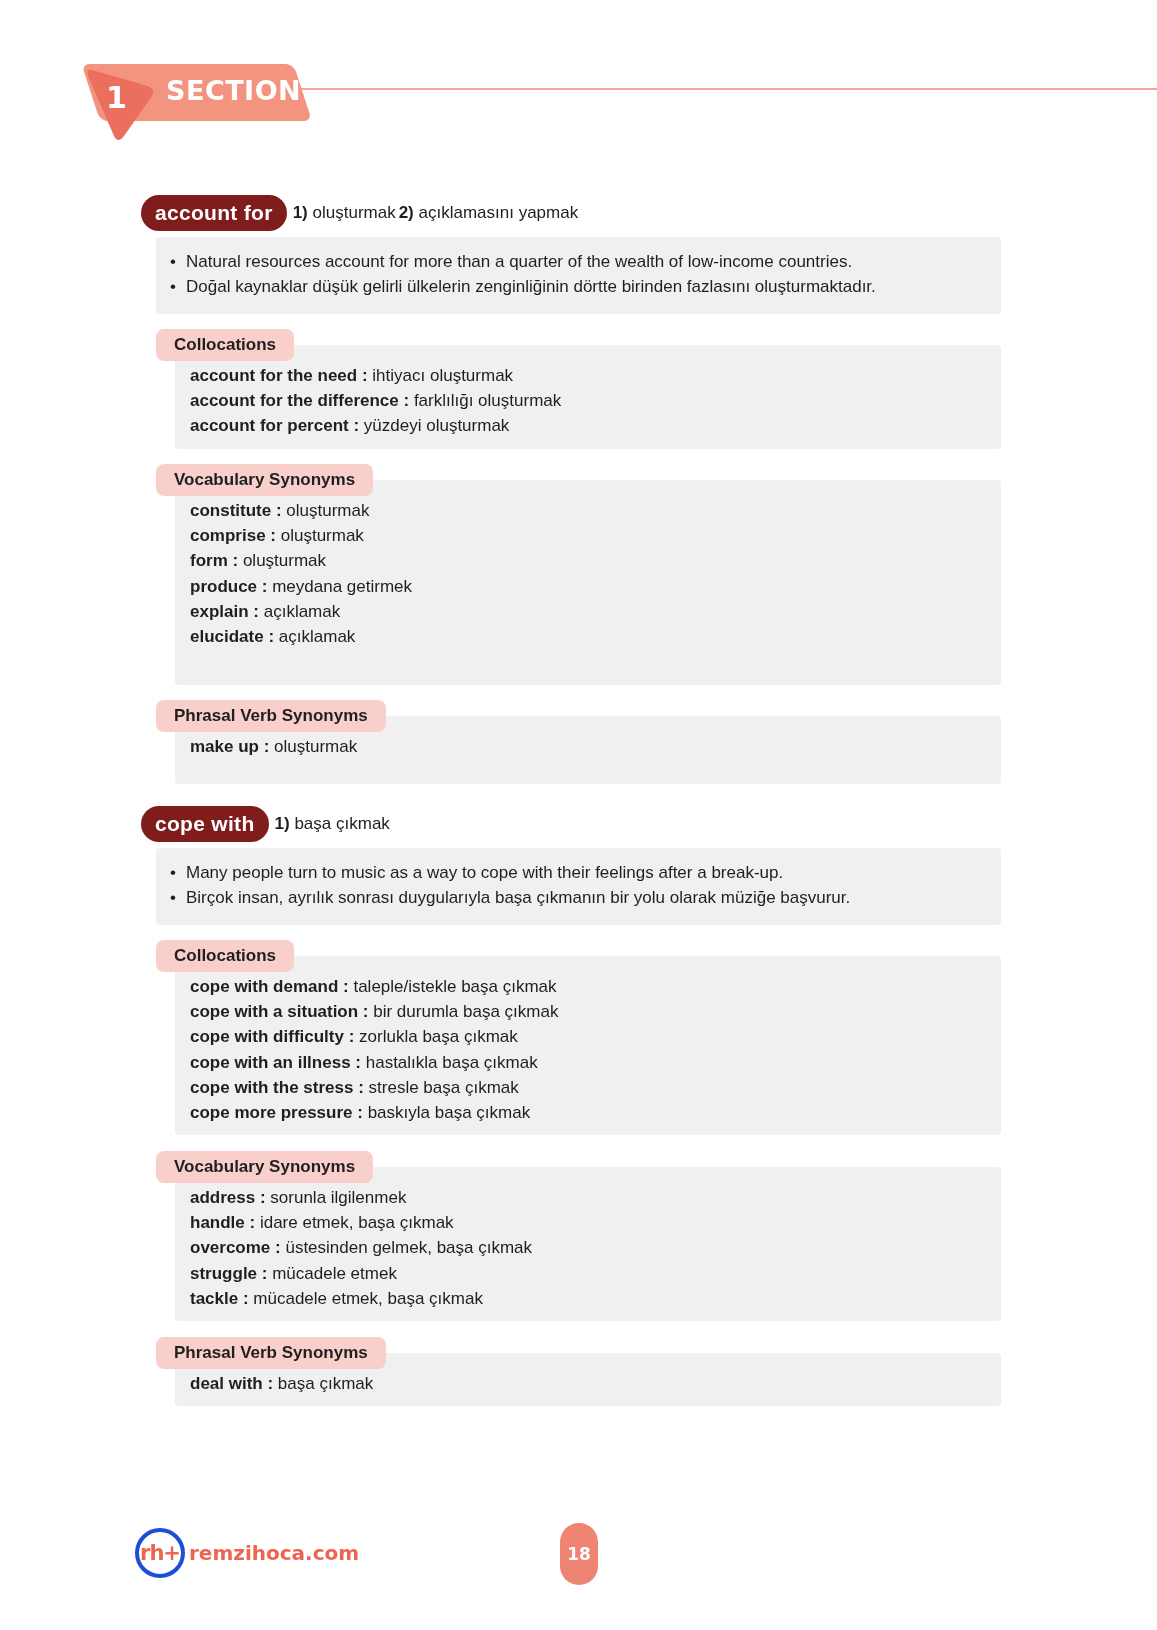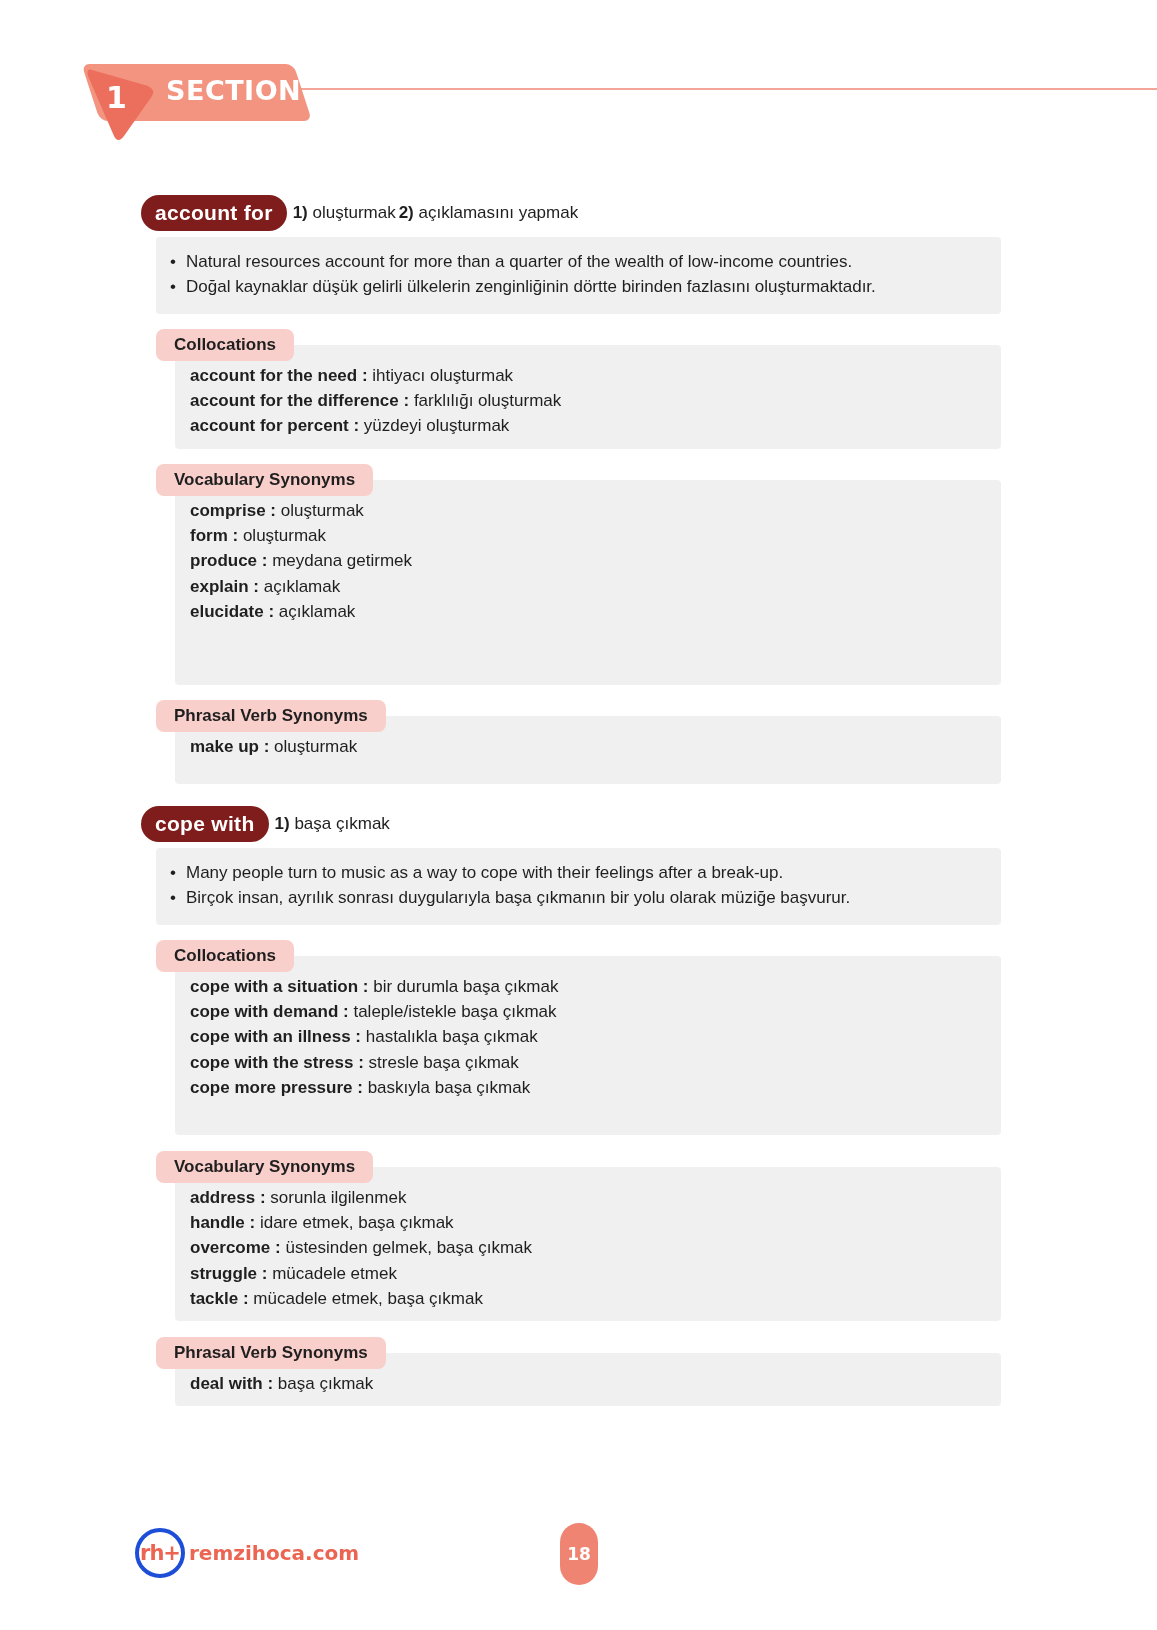--- a/index.html
+++ b/index.html
@@ -76,20 +76,21 @@
 
   <div class="tag" style="top:329px;">Collocations</div>
   <div class="list-box" style="top:345px;height:104px;">
     <div class="list-item"><b>account for the need :</b> <span>ihtiyacı oluşturmak</span></div>
     <div class="list-item"><b>account for the difference :</b> <span>farklılığı oluşturmak</span></div>
     <div class="list-item"><b>account for percent :</b> <span>yüzdeyi oluşturmak</span></div>
   </div>
 
   <div class="tag" style="top:464px;">Vocabulary Synonyms</div>
   <div class="list-box" style="top:480px;height:205px;">
+    <div class="list-item"><b>constitute :</b> <span>oluşturmak</span></div>
     <div class="list-item"><b>comprise :</b> <span>oluşturmak</span></div>
     <div class="list-item"><b>form :</b> <span>oluşturmak</span></div>
     <div class="list-item"><b>produce :</b> <span>meydana getirmek</span></div>
     <div class="list-item"><b>explain :</b> <span>açıklamak</span></div>
     <div class="list-item"><b>elucidate :</b> <span>açıklamak</span></div>
   </div>
 
   <div class="tag" style="top:700px;">Phrasal Verb Synonyms</div>
   <div class="list-box" style="top:716px;height:68px;">
     <div class="list-item"><b>make up :</b> <span>oluşturmak</span></div>
@@ -108,22 +109,23 @@
         <span>Many people turn to music as a way to cope with their feelings after a break-up.</span>
       </div>
     <div class="example-line">
         <span class="bullet">•</span>
         <span>Birçok insan, ayrılık sonrası duygularıyla başa çıkmanın bir yolu olarak müziğe başvurur.</span>
       </div>
   </div>
 
   <div class="tag" style="top:940px;">Collocations</div>
   <div class="list-box" style="top:956px;height:179px;">
+    <div class="list-item"><b>cope with demand :</b> <span>taleple/istekle başa çıkmak</span></div>
     <div class="list-item"><b>cope with a situation :</b> <span>bir durumla başa çıkmak</span></div>
-    <div class="list-item"><b>cope with demand :</b> <span>taleple/istekle başa çıkmak</span></div>
+    <div class="list-item"><b>cope with difficulty :</b> <span>zorlukla başa çıkmak</span></div>
     <div class="list-item"><b>cope with an illness :</b> <span>hastalıkla başa çıkmak</span></div>
     <div class="list-item"><b>cope with the stress :</b> <span>stresle başa çıkmak</span></div>
     <div class="list-item"><b>cope more pressure :</b> <span>baskıyla başa çıkmak</span></div>
   </div>
 
   <div class="tag" style="top:1151px;">Vocabulary Synonyms</div>
   <div class="list-box" style="top:1167px;height:154px;">
     <div class="list-item"><b>address :</b> <span>sorunla ilgilenmek</span></div>
     <div class="list-item"><b>handle :</b> <span>idare etmek, başa çıkmak</span></div>
     <div class="list-item"><b>overcome :</b> <span>üstesinden gelmek, başa çıkmak</span></div>

